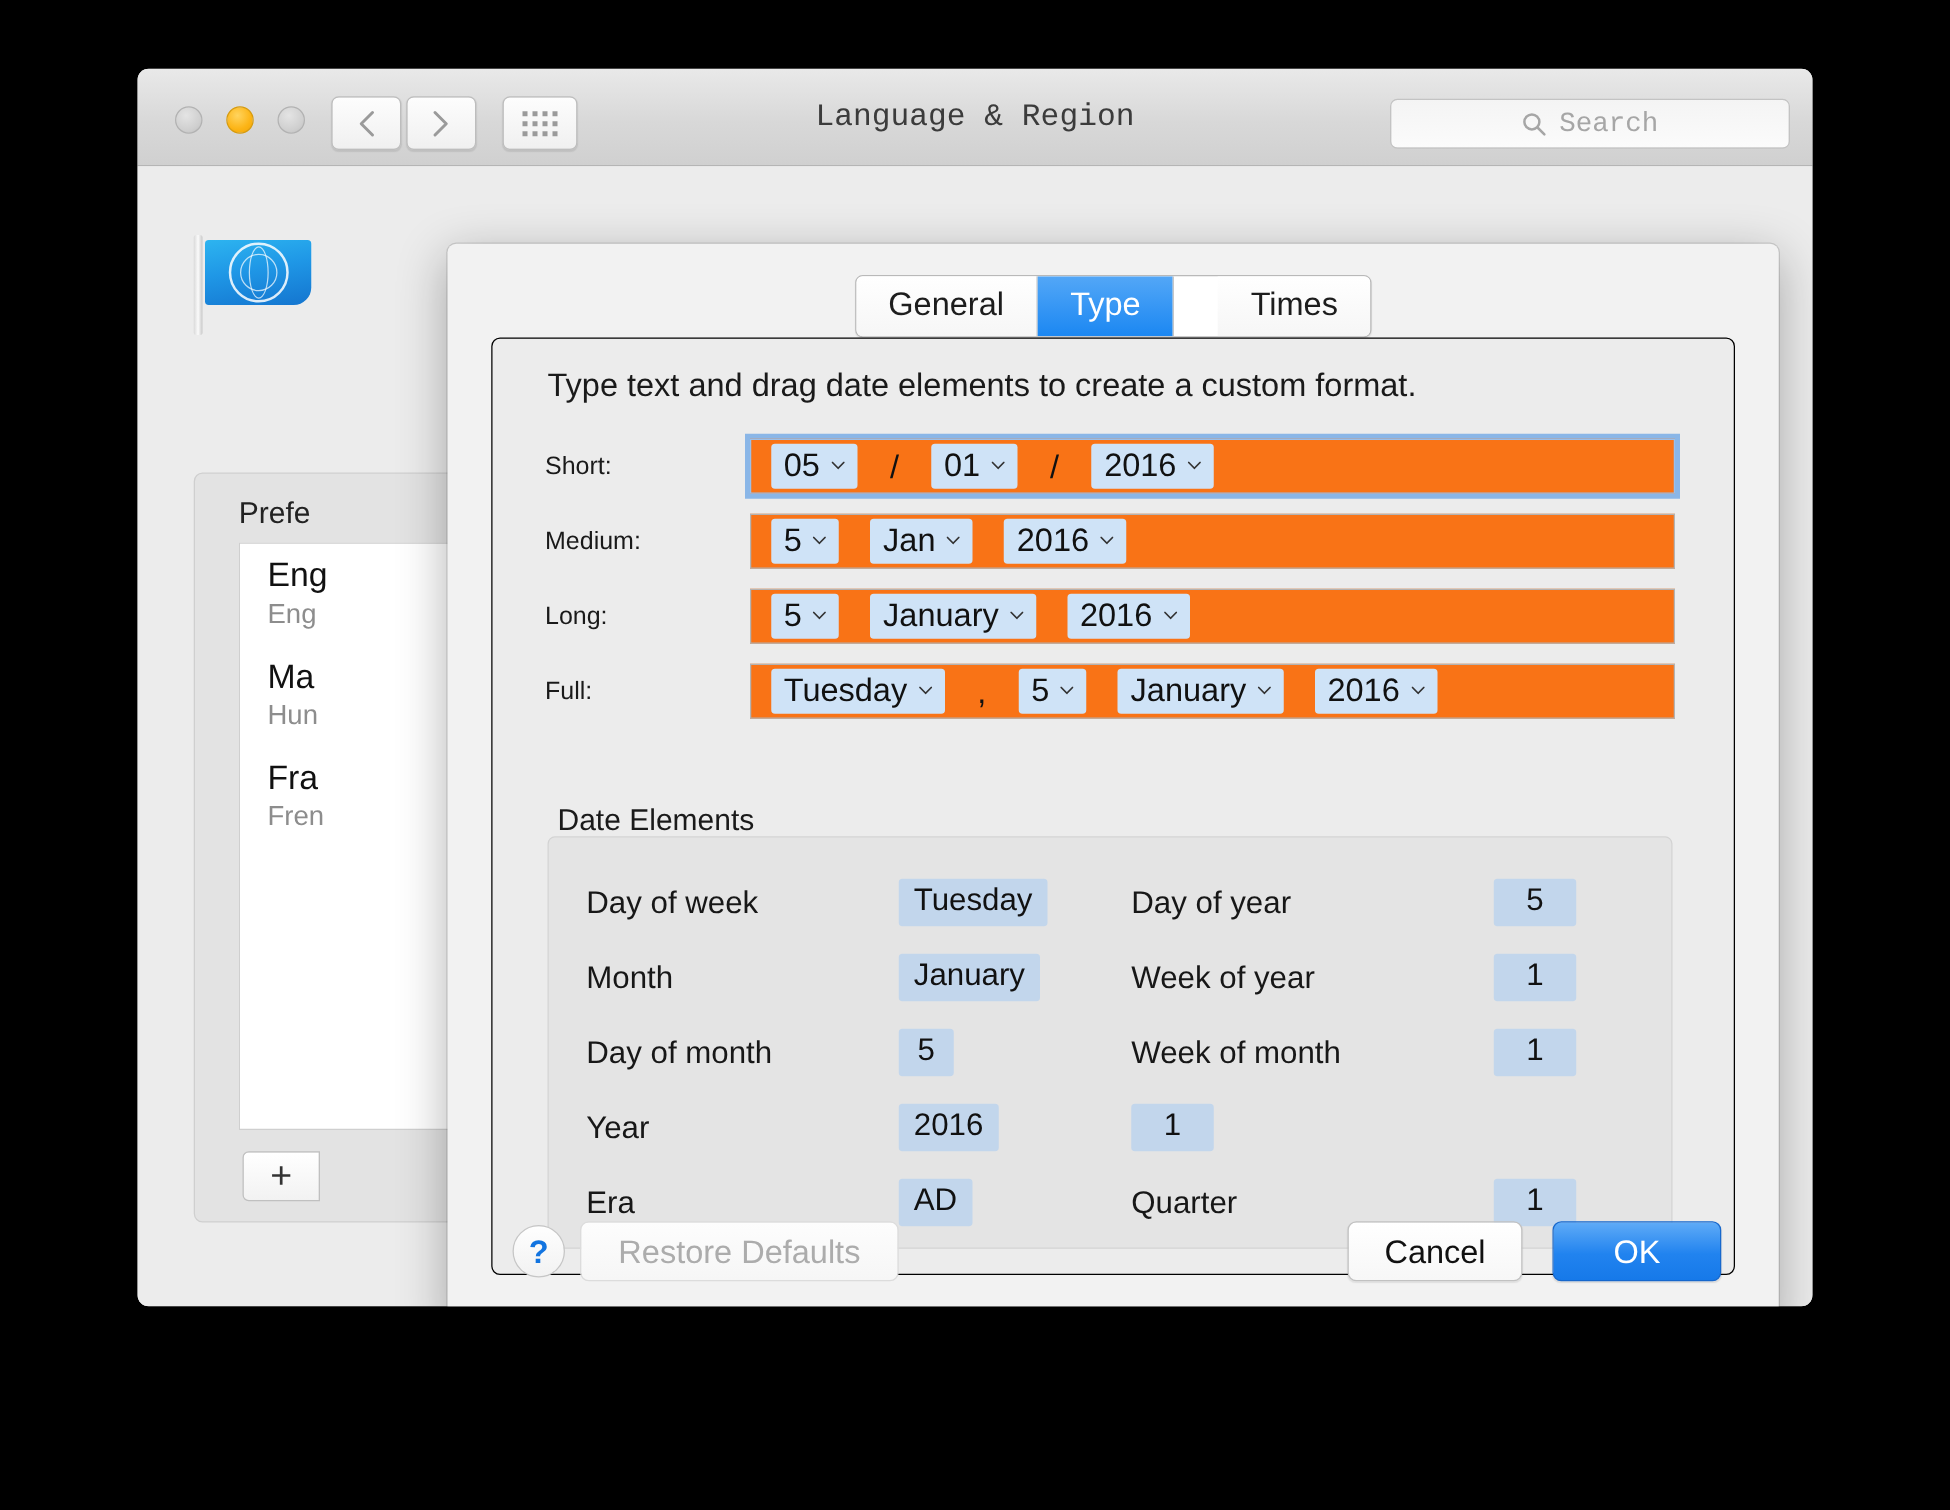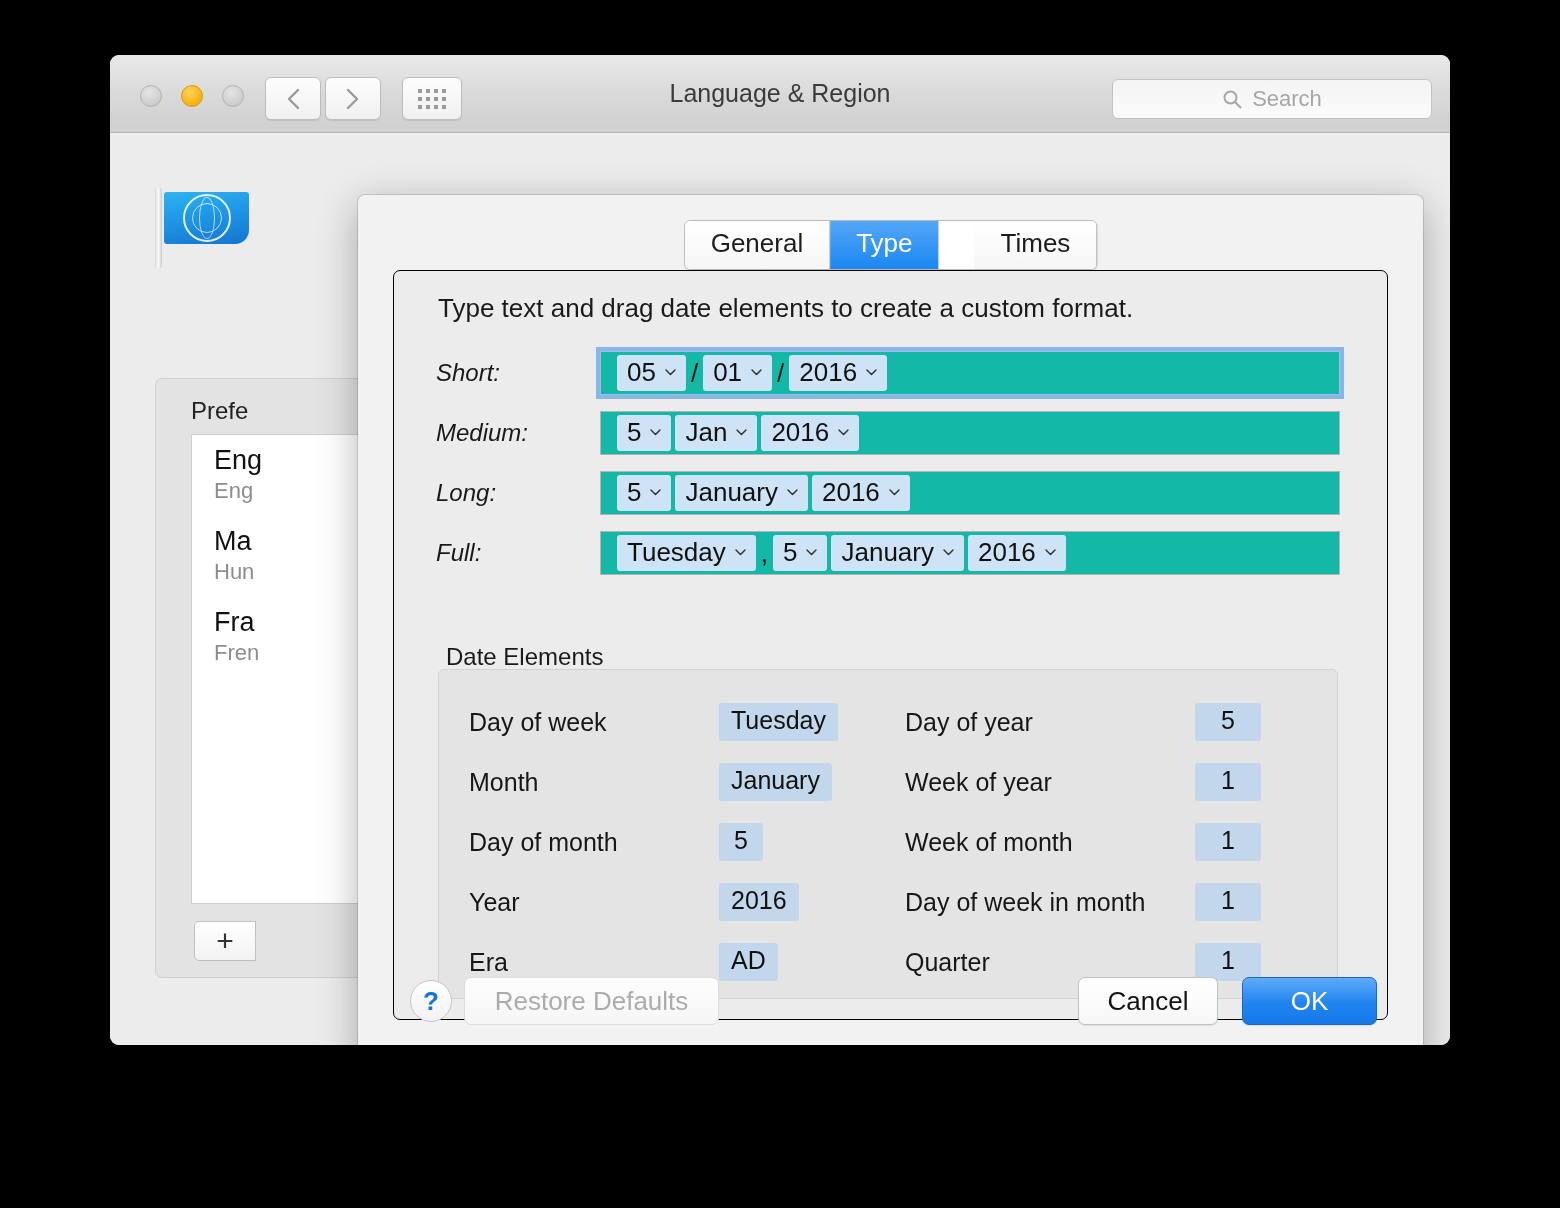--- a/index.html
+++ b/index.html
@@ -25,20 +25,21 @@
     border-radius: 9px;
     background: #ececec;
     box-shadow: 0 18px 60px rgba(0,0,0,0.75), 0 0 0 1px rgba(0,0,0,0.35);
     overflow: hidden;
   }
   .titlebar {
     position: relative;
     height: 77px;
     background: linear-gradient(to bottom, #e9e9e9 0%, #d8d8d8 55%, #d0d0d0 100%);
     border-bottom: 1px solid #b5b5b5;
+    font-family: Liberation Mono, monospace;
   }
   .traffic {
     position: absolute;
     left: 30px;
     top: 30px;
     display: flex;
     gap: 19px;
   }
   .light {
     width: 22px; height: 22px;
@@ -282,37 +283,36 @@
   }
 
   .fmt-row {
     position: absolute;
     left: 0; right: 0;
     height: 44px;
   }
   .fmt-label {
     position: absolute;
     left: 42px;
-    font-size: 24px;
+    font-size: 20px;
     color: #1a1a1a;
     line-height: 44px;
-    font-style: italic;
   }
   .fmt-field {
     position: absolute;
     left: 206px;
     width: 740px;
     height: 44px;
-    background: #14b8a6;
+    background: #f97316;
     border: 1px solid #b3b3b3;
     box-sizing: border-box;
     display: flex;
     align-items: center;
     padding-left: 16px;
-    gap: 4px;
+    gap: 25px;
   }
   .fmt-field.focused {
     border: 1px solid #9bbfe8;
     box-shadow: 0 0 0 4px rgba(106,164,230,0.75);
   }
   .token {
     background: #cfe3f7;
     border-radius: 3px;
     padding: 3px 10px 5px 10px;
     font-size: 26px;
@@ -673,21 +673,20 @@
           </div>
           <div class="elem-row">
             <span class="elem-name">Week of year</span>
             <span class="elem-token">1</span>
           </div>
           <div class="elem-row">
             <span class="elem-name">Week of month</span>
             <span class="elem-token">1</span>
           </div>
           <div class="elem-row">
-            <span class="elem-name">Day of week in month</span>
             <span class="elem-token">1</span>
           </div>
           <div class="elem-row">
             <span class="elem-name">Quarter</span>
             <span class="elem-token">1</span>
           </div>
         </div>
 
       </div>
     </div>

